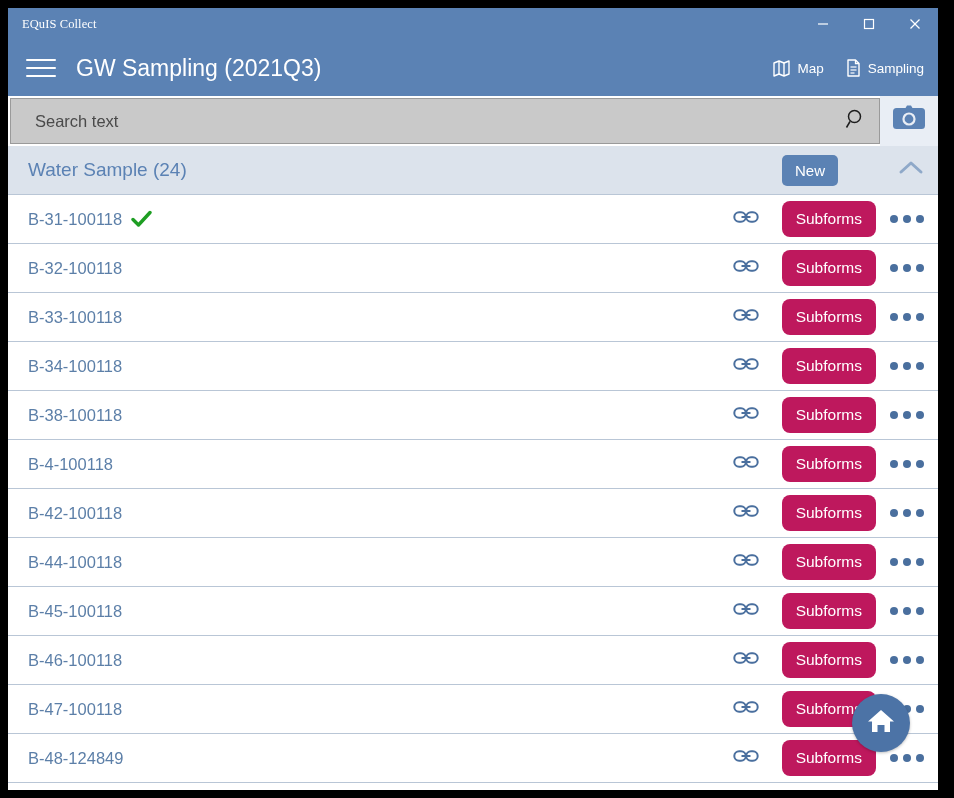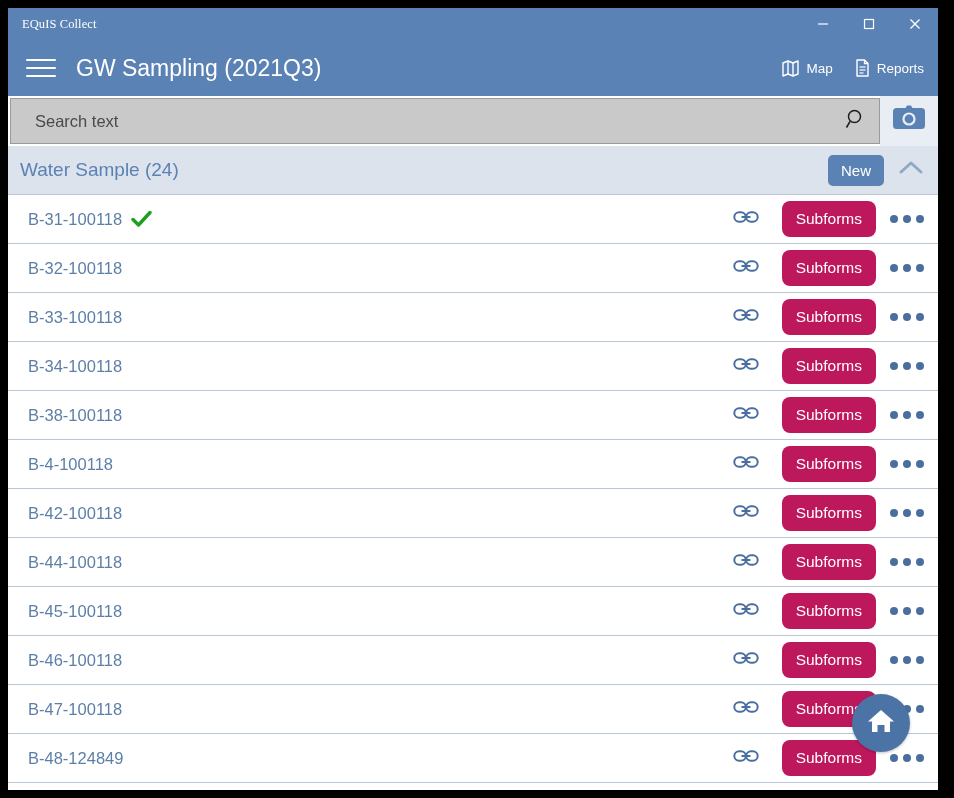--- a/index.html
+++ b/index.html
@@ -151,22 +151,23 @@
     justify-content: center;
     cursor: pointer;
   }
 
   
   .section-header {
     height: 48px;
     background: #dce3ec;
     display: flex;
     align-items: center;
-    padding-left: 12px;
+    padding-left: 20px;
     border-bottom: 1px solid #b9c6d6;
+    gap: 46px;
   }
   .section-title {
     flex: 1;
     color: #5b82b4;
     font-size: 19px;
     white-space: nowrap;
   }
   .new-btn {
     background: #5b82b4;
     color: #ffffff;
@@ -315,21 +316,21 @@
       <div class="appbar-action">
         <span>
           <svg width="15" height="18" viewBox="0 0 15 18">
             <path d="M2 1 L9.5 1 L13 4.5 L13 17 L2 17 Z" fill="none" stroke="#ffffff" stroke-width="1.4" stroke-linejoin="round"></path>
             <path d="M9.5 1 L9.5 4.5 L13 4.5" fill="none" stroke="#ffffff" stroke-width="1.3"></path>
             <line x1="4.5" y1="8" x2="10.5" y2="8" stroke="#ffffff" stroke-width="1.2"></line>
             <line x1="4.5" y1="11" x2="10.5" y2="11" stroke="#ffffff" stroke-width="1.2"></line>
             <line x1="4.5" y1="14" x2="8.5" y2="14" stroke="#ffffff" stroke-width="1.2"></line>
           </svg>
         </span>
-        <span>Reports</span>
+        <span>Sampling</span>
       </div>
     </div>
   </div>
 
   <div class="searchrow">
     <div class="search-wrap">
       <input class="search-input" type="text" placeholder="Search text" style="">
       <div class="search-icon-btn">
         <span>
           <svg width="22" height="22" viewBox="0 0 22 22">

